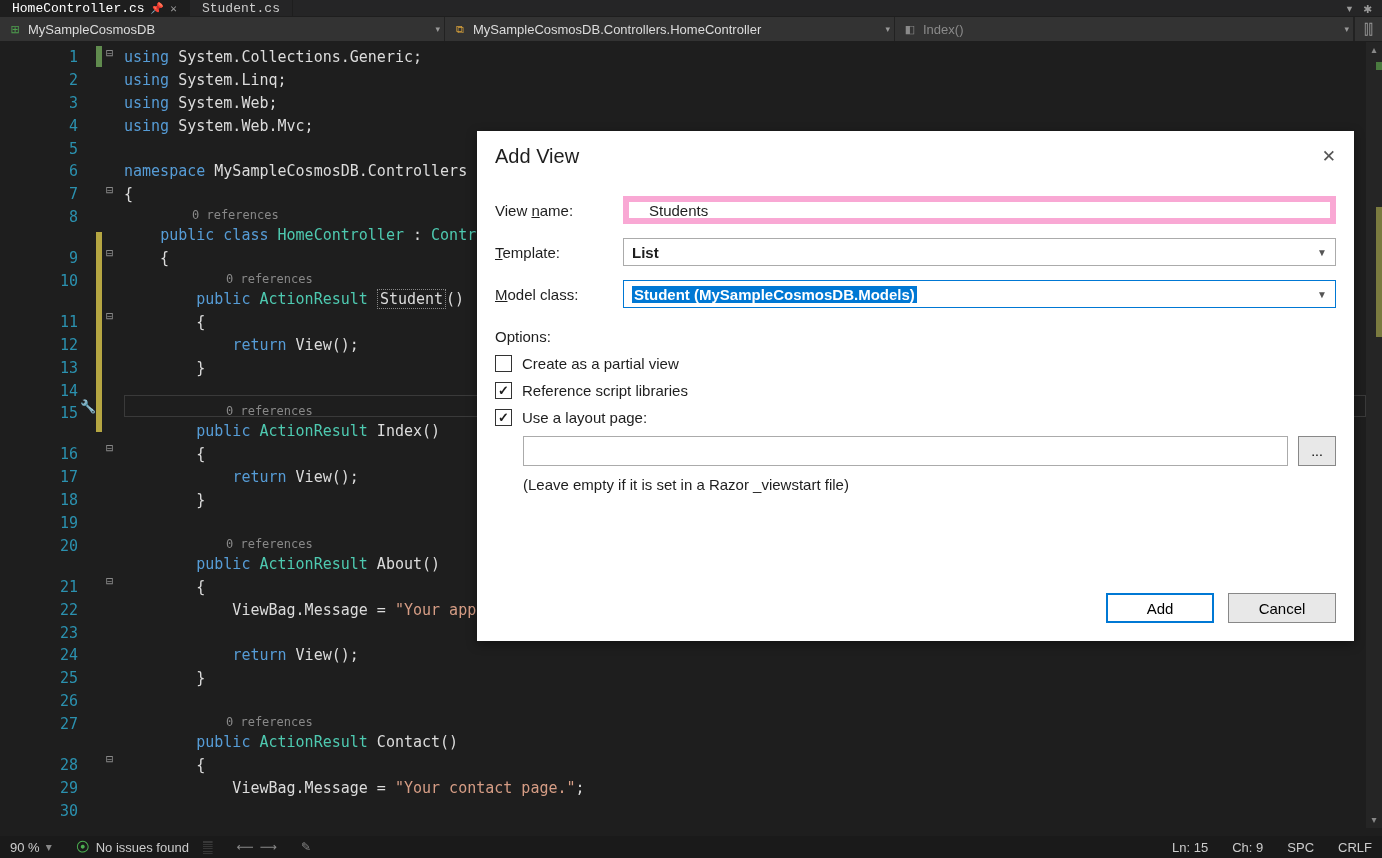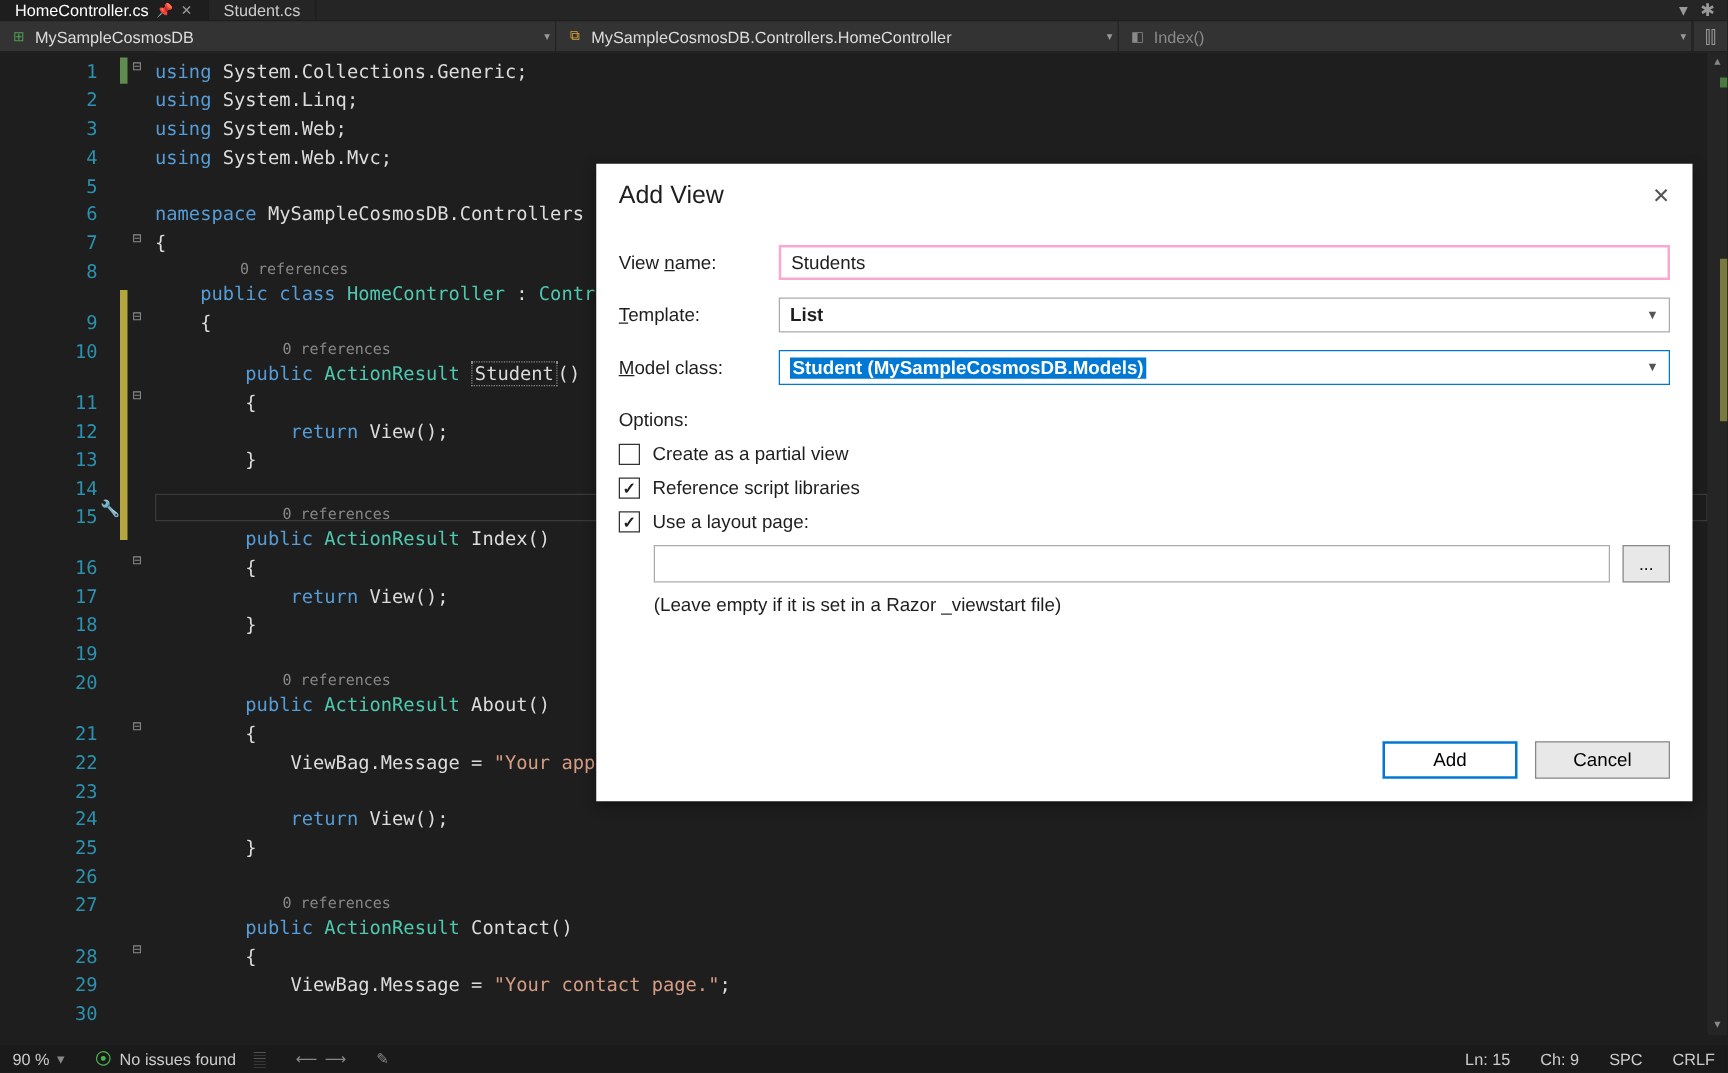--- a/index.html
+++ b/index.html
@@ -13,20 +13,21 @@
       position: relative;
       font-size: 14px;
     }
 
     
     .tab-row {
       display: flex;
       background: #252526;
       height: 16px;
       align-items: stretch;
+      font-family: Liberation Mono, monospace;
     }
     .tab {
       display: flex;
       align-items: center;
       padding: 0 12px;
       gap: 6px;
       font-size: 13px;
       color: #cccccc;
       cursor: pointer;
       border-right: 1px solid #1e1e1e;
@@ -191,22 +192,22 @@
     }
     .dialog-title { font-size: 20px; }
     .dialog-close { font-size: 17px; color: #555; cursor: pointer; background: none; border: none; }
     .dialog-body { padding: 4px 18px 0 18px; }
     .form-row { display: flex; align-items: center; margin: 14px 0; }
     .form-label { width: 128px; font-size: 15px; }
     .form-label .underline { text-decoration: underline; }
     .form-input {
       flex: 1;
       height: 28px;
-      border: 2px solid #f9a8d4;
-      padding: 0 8px;
+      border: 6px solid #f9a8d4;
+      padding: 0 20px;
       font-size: 15px;
       font-family: inherit;
       color: #1e1e1e;
       background: #fff;
     }
     .form-select {
       flex: 1;
       position: relative;
     }
     .select-box {

